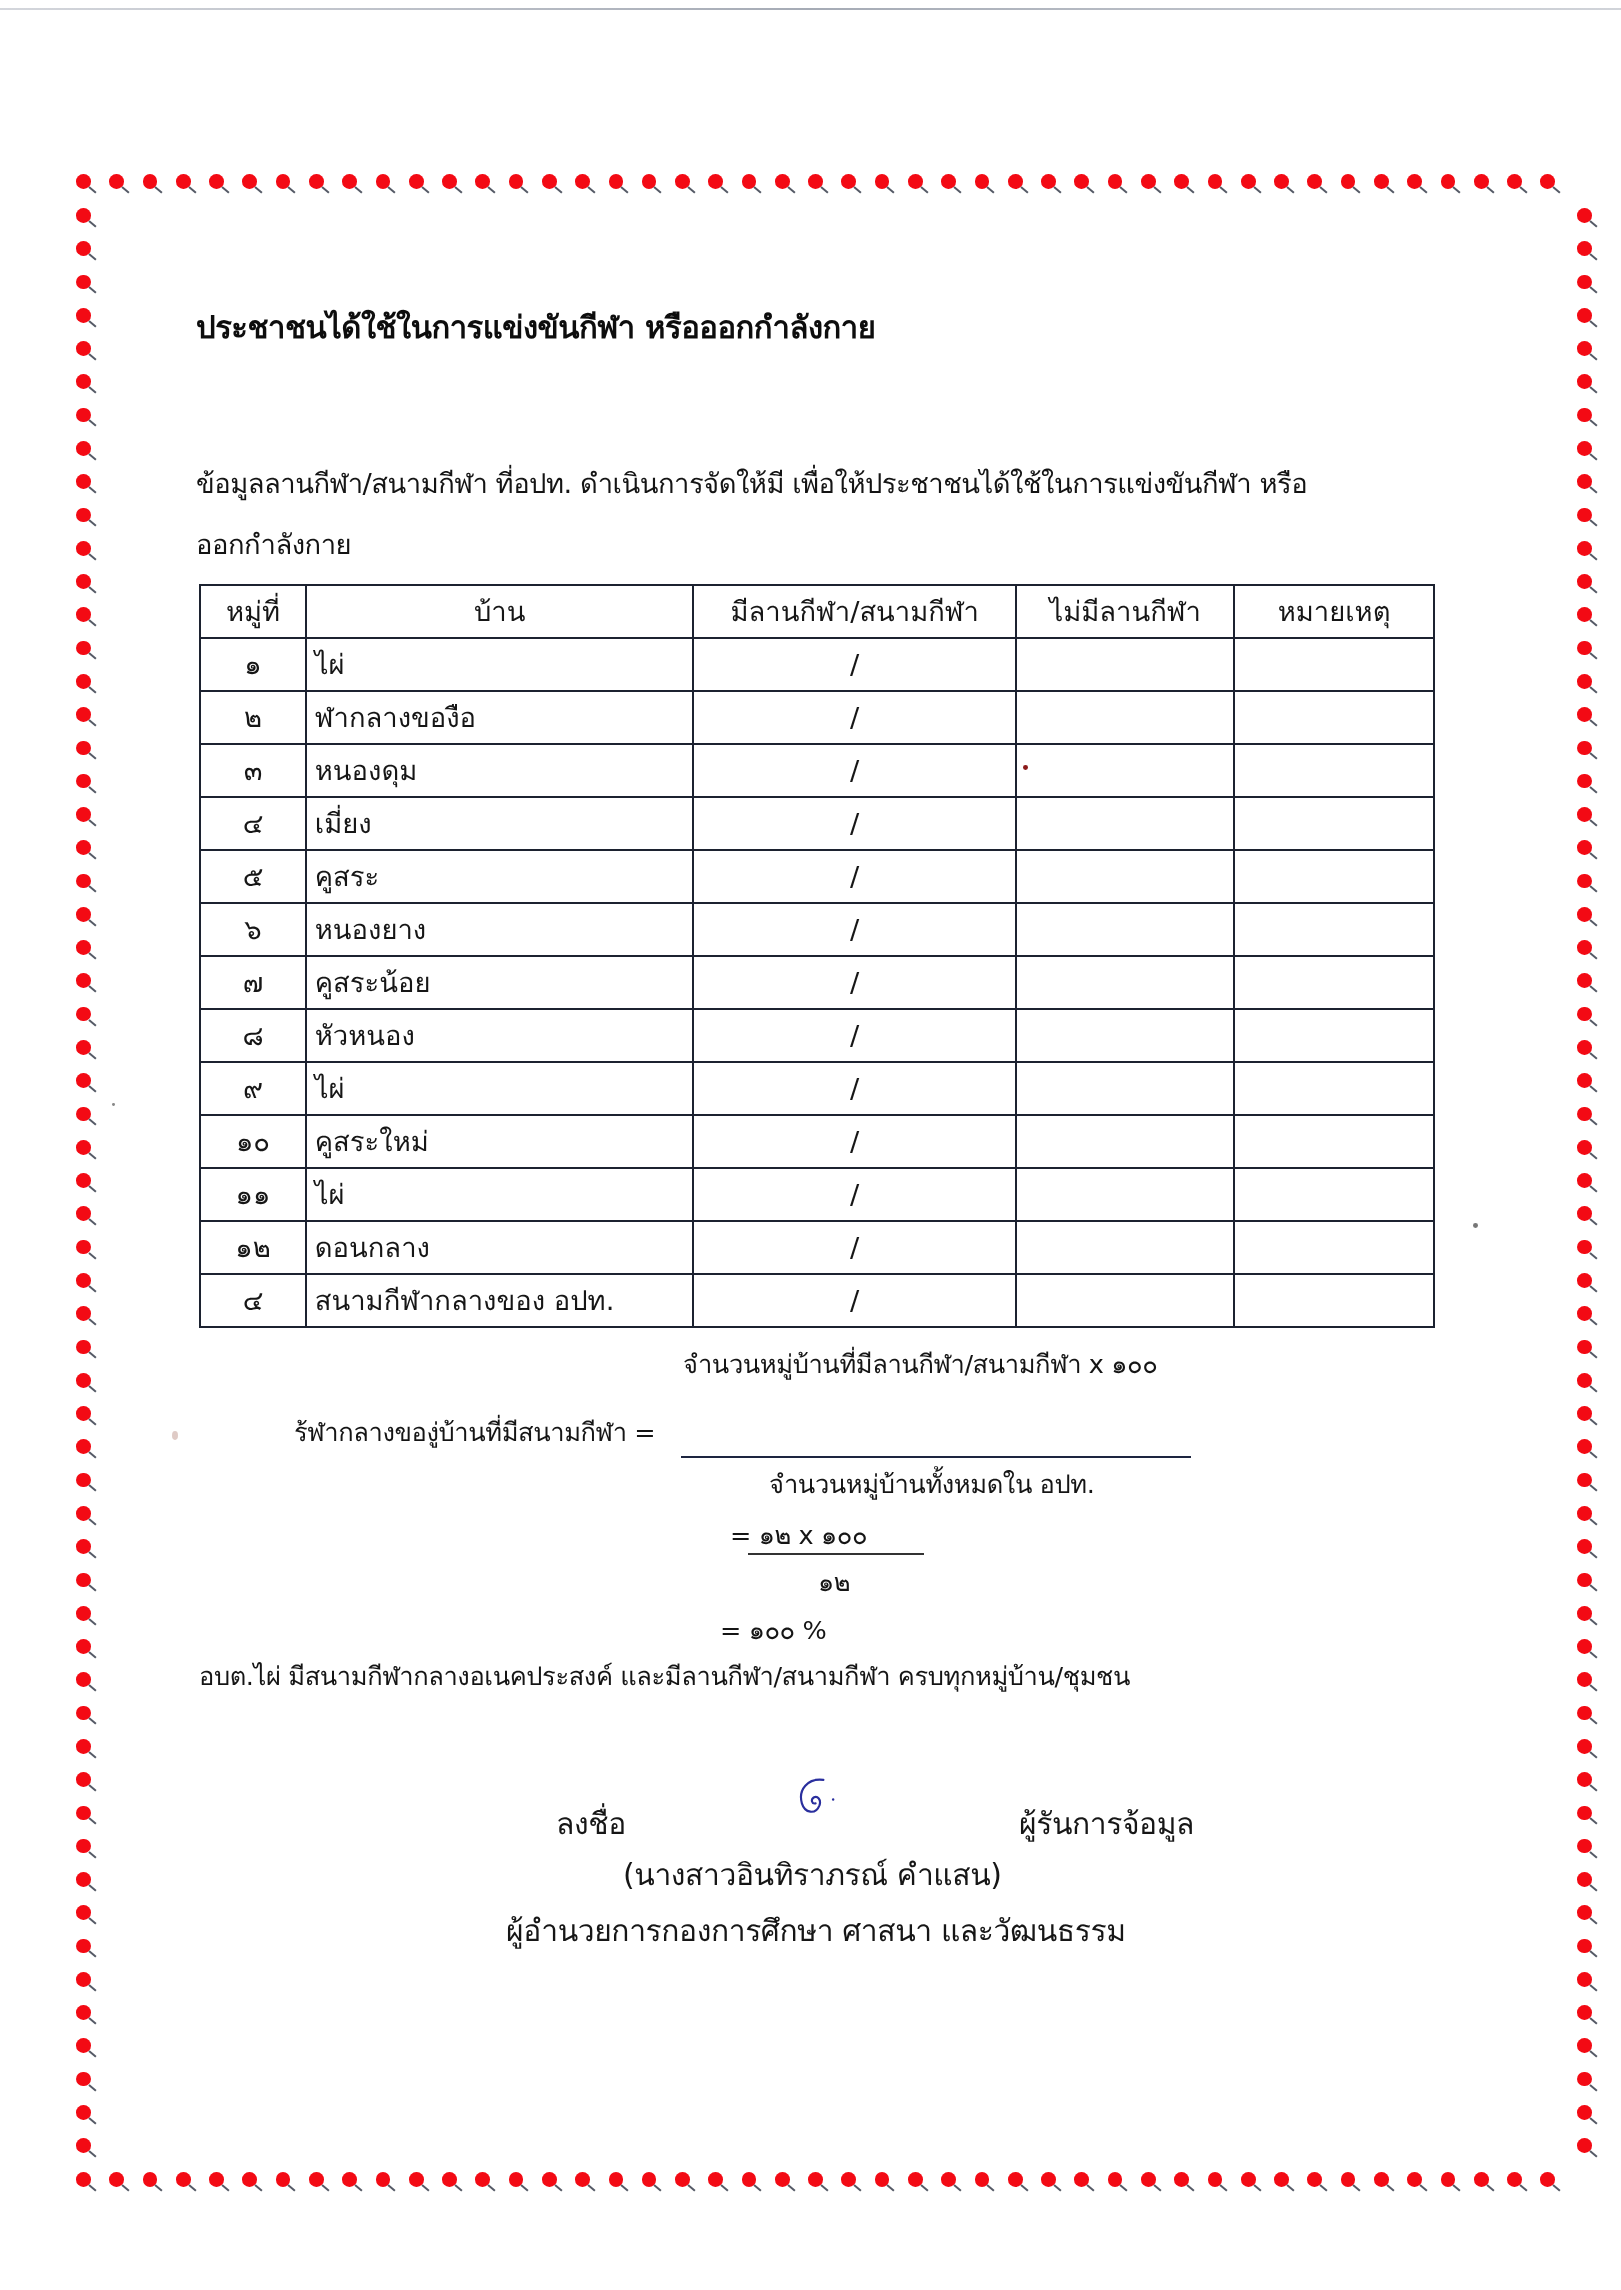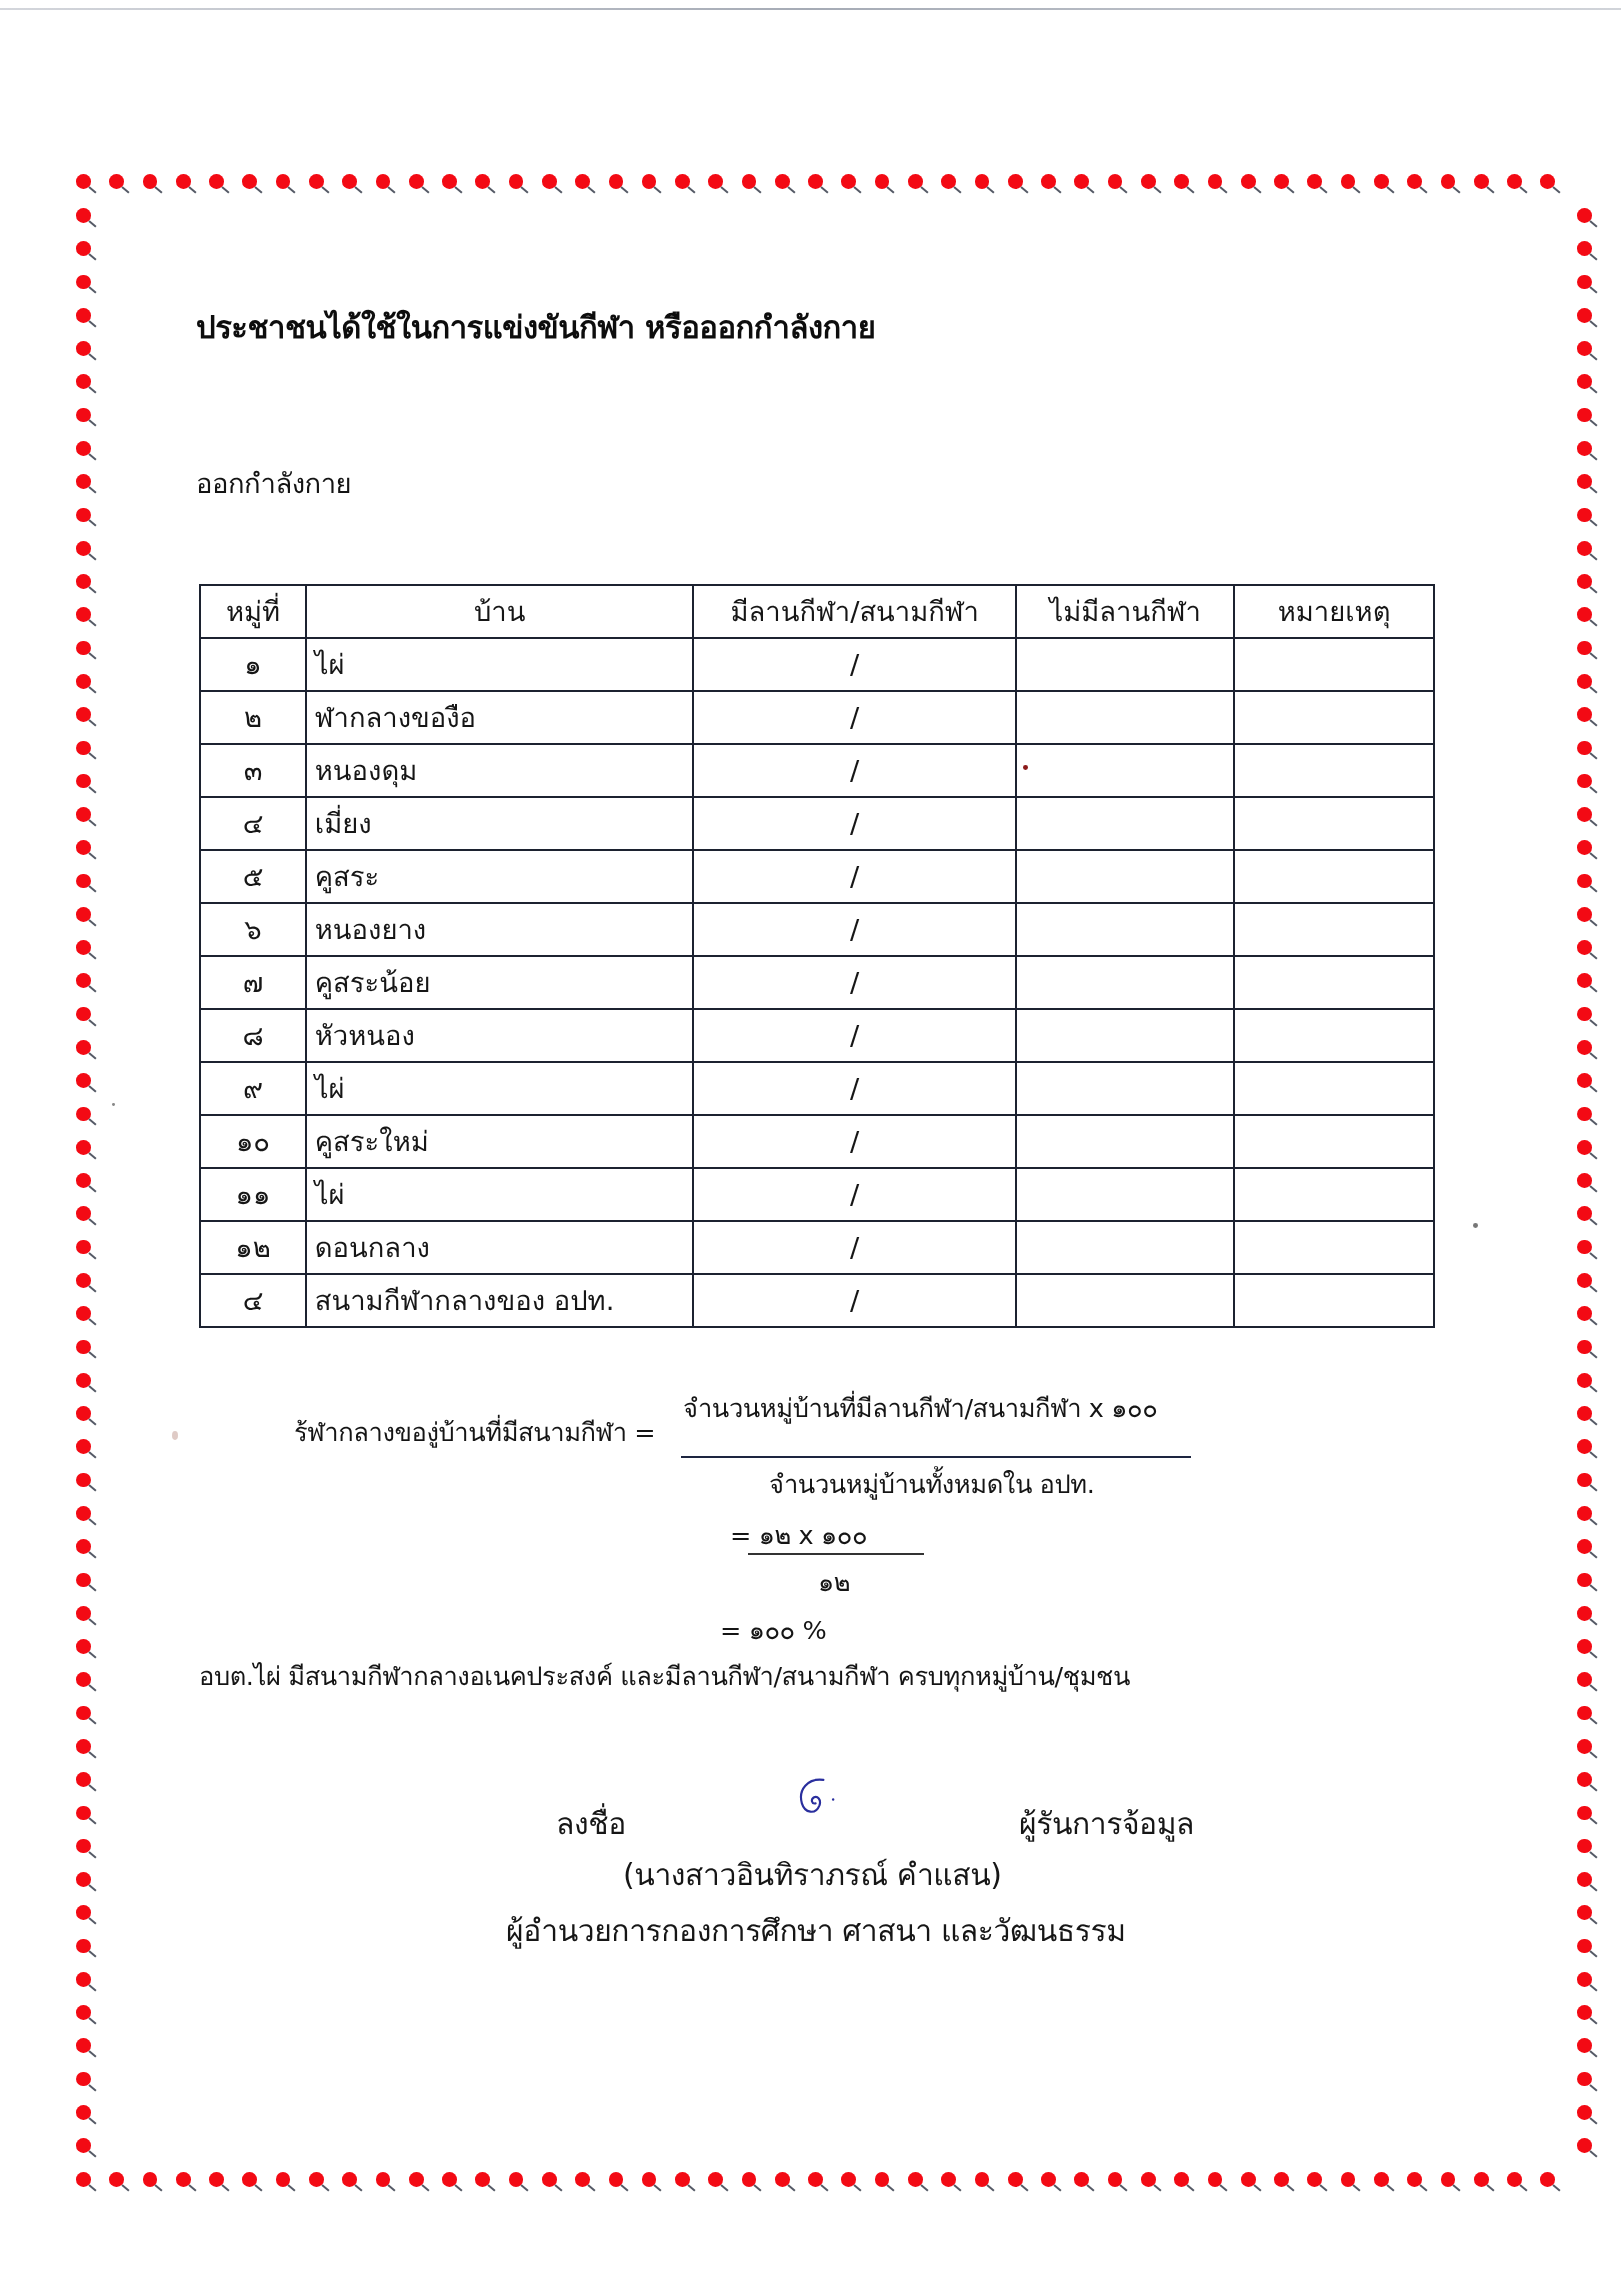--- a/index.html
+++ b/index.html
@@ -58,21 +58,21 @@
     }
     table.data th { height: 51px; text-align: center; }
     .c-no { width: 89px; text-align: center; }
     .c-name { width: 373px; text-align: left; }
     .c-has { width: 308px; text-align: center; }
     .c-not { width: 202px; }
     .c-note { width: 183px; }
 
     .formula { position: absolute; font-size: 25.5px; color: #151515; letter-spacing: -0.4px; }
     .f-lhs { left: 294px; top: 1412px; }
-    .f-num { left: 683px; top: 1388px; }
+    .f-num { left: 683px; top: 1344px; }
     .f-bar1 { position: absolute; left: 681px; top: 1456px; width: 510px; height: 2px; background: #1d2540; }
     .f-den { left: 769px; top: 1464px; }
     .f-eq2 { left: 730px; top: 1515px; }
     .f-bar2 { position: absolute; left: 748px; top: 1553px; width: 176px; height: 2px; background: #333; }
     .f-den2 { left: 818px; top: 1562px; }
     .f-eq3 { left: 720px; top: 1610px; }
     .summary { left: 199px; top: 1656px; }
 
     .sig { position: absolute; font-size: 30px; color: #161616; letter-spacing: -0.4px; }
     .sig-label { left: 556px; top: 1800px; }
@@ -304,20 +304,21 @@
     <span class="dot" style="background: rgb(243, 10, 20);"></span>
     <span class="dot" style="background: rgb(243, 10, 20);"></span>
     <span class="dot" style="background: rgb(243, 10, 20);"></span>
   </div>
 
 <div class="title">
   <div>ประชาชนได้ใช้ในการแข่งขันกีฬา หรือออกกำลังกาย</div>
 </div>
 
 <div class="intro">
+  <div>ข้อมูลลานกีฬา/สนามกีฬา ที่อปท. ดำเนินการจัดให้มี เพื่อให้ประชาชนได้ใช้ในการแข่งขันกีฬา หรือ</div>
   <div>ออกกำลังกาย</div>
 </div>
 
 <table class="data">
   <thead>
     <tr>
       <th class="c-no">หมู่ที่</th>
       <th class="c-name" style="text-align:center">บ้าน</th>
       <th class="c-has">มีลานกีฬา/สนามกีฬา</th>
       <th class="c-not">ไม่มีลานกีฬา</th>

